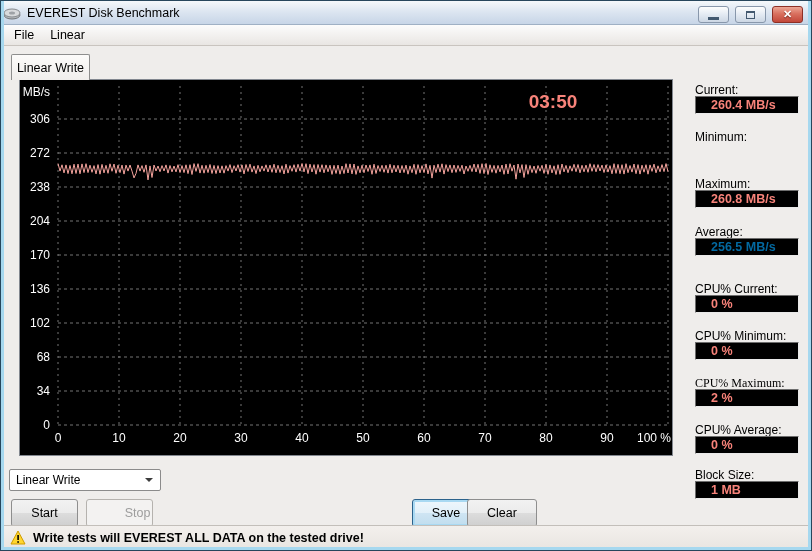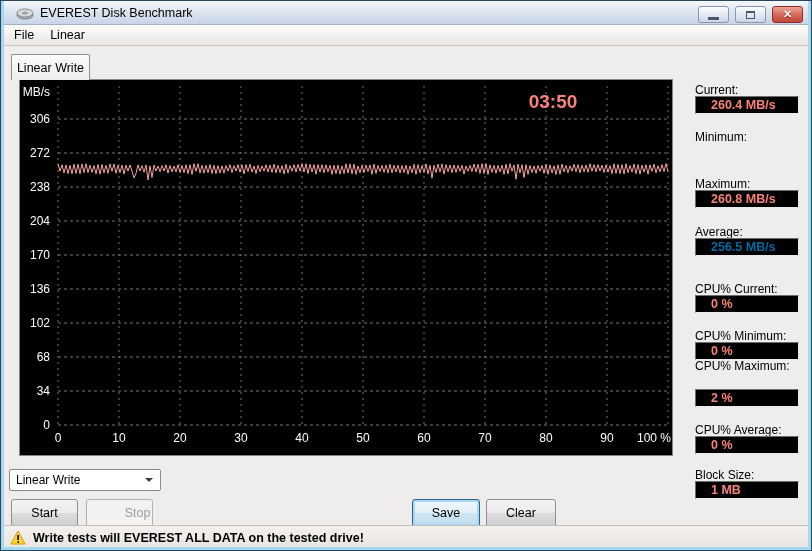--- a/index.html
+++ b/index.html
@@ -5,21 +5,21 @@
   * { margin:0; padding:0; box-sizing:border-box; }
   body { background:#555; font-family:"Liberation Sans", sans-serif; }
   .window{ position:relative; width:812px; height:551px; border:1px solid #27465c;
            background:#efedeb; overflow:hidden; font-size:12px; color:#000; }
   .frame{ position:absolute; inset:0; border:3px solid #a6d8ef; border-top:none;
           pointer-events:none; z-index:60; }
   
   .titlebar{ position:absolute; left:0; right:0; top:0; height:24px;
     background:linear-gradient(#f5f8fb, #dde6f1 45%, #c7d5e7);
     border-bottom:1px solid #9fb0c4; display:flex; align-items:center;
-    padding-left:15px; z-index:10; }
+    padding-left:2px; z-index:10; }
   .app-icon{ width:18px; height:14px; margin-right:6px; display:inline-flex; }
   .title{ font-size:12.5px; }
   .winbtns{ position:absolute; right:8px; top:5px; display:flex; gap:6px; }
   .wbtn{ width:31px; height:17px; border-radius:3px; display:flex; align-items:center;
          justify-content:center; cursor:default; }
   .wbtn.plain{ background:linear-gradient(#fdfdfd,#e6ecf4 45%,#ccd7e4);
          border:1px solid #8897ab; }
   .glyph-min{ width:11px; height:3px; background:#42586f; margin-top:7px; }
   .glyph-max{ width:9px; height:8px; border:1px solid #42586f; box-shadow:inset 0 1px 0 #42586f; }
   .wbtn.close{ background:linear-gradient(#eba695,#d9705f 45%,#c2473a);
@@ -59,21 +59,21 @@
   .btn{ position:absolute; top:498px; height:28px; border:1px solid #8e8e8e; border-radius:3px;
     background:linear-gradient(#f2f2f2,#ebebeb 50%,#dddddd 50%,#cfcfcf);
     display:flex; align-items:center; justify-content:center; font-size:12.5px; cursor:default; }
   .btn.disabled{ color:#9d9d9d; background:#f3f2f1; border-color:#b5b2ae;padding-left:36px; }
   .btn.default{ border:1px solid #2c628b;
     box-shadow:inset 0 0 0 2px #a9d9f2;
     background:linear-gradient(#eff7fc,#e2f0f9 50%,#cfe5f3 50%,#c0ddee); }
   #btn-start{ left:10px;  width:67px; }
   #btn-stop { left:85px;  width:67px; }
   #btn-save { left:411px; width:68px; }
-  #btn-clear{ left:485px; width:70px; }
+  #btn-clear{ left:466px; width:70px; }
   
   .statusbar{ position:absolute; left:1px; right:1px; top:524px; bottom:1px;
     background:linear-gradient(#f3f0ed,#e9e5e1); border-top:1px solid #c3bfba;
     display:flex; align-items:center; padding-left:8px; gap:7px;
     font-weight:bold; font-size:12.5px; z-index:4; }
 </style>
 </head>
 <body>
 
 <div class="window">
@@ -162,21 +162,21 @@
       <div class="stat-value" style="top: 95px; color: rgb(248, 131, 122);">260.4 MB/s</div>
       <div class="stat-label" style="top: 129px;">Minimum:</div>
       <div class="stat-label" style="top: 176px;">Maximum:</div>
       <div class="stat-value" style="top: 189px; color: rgb(248, 131, 122);">260.8 MB/s</div>
       <div class="stat-label" style="top: 224px;">Average:</div>
       <div class="stat-value" style="top: 237px; color: #0369a1;">256.5 MB/s</div>
       <div class="stat-label" style="top: 281px;">CPU% Current:</div>
       <div class="stat-value" style="top: 294px; color: rgb(248, 131, 122);">0 %</div>
       <div class="stat-label" style="top: 328px;">CPU% Minimum:</div>
       <div class="stat-value" style="top: 341px; color: rgb(248, 131, 122);">0 %</div>
-      <div class="stat-label" style="top: 358px;">CPU% Maximum:</div>
+      <div class="stat-label" style="top: 375px; font-family: Liberation Serif, serif;">CPU% Maximum:</div>
       <div class="stat-value" style="top: 388px; color: rgb(248, 131, 122);">2 %</div>
       <div class="stat-label" style="top: 422px;">CPU% Average:</div>
       <div class="stat-value" style="top: 435px; color: rgb(248, 131, 122);">0 %</div>
       <div class="stat-label" style="top: 467px;">Block Size:</div>
       <div class="stat-value" style="top: 480px; color: rgb(248, 131, 122);">1 MB</div>
     </div>
 
   <div class="combo" id="combo-test">
     <span class="val">Linear Write</span>
     <span class="arrow"></span>

